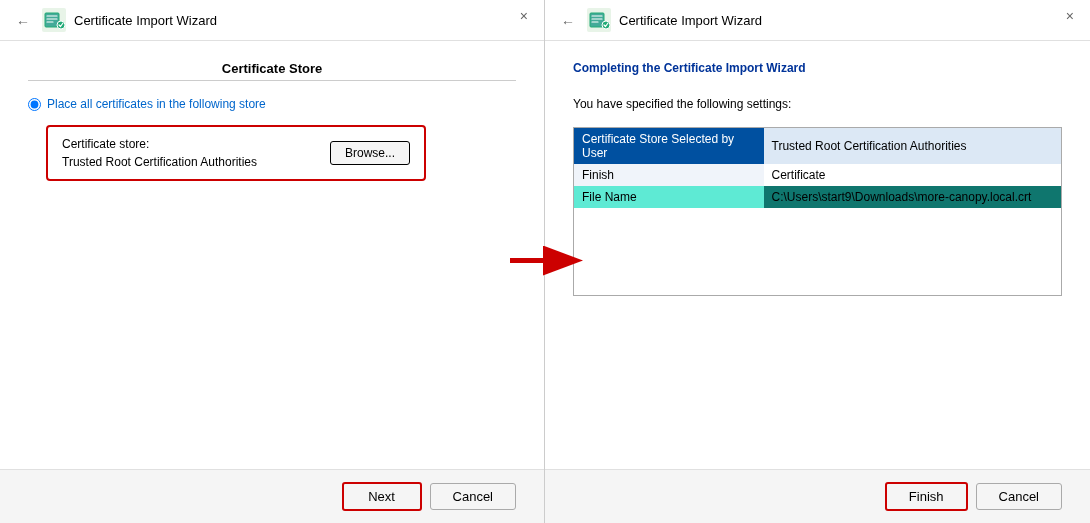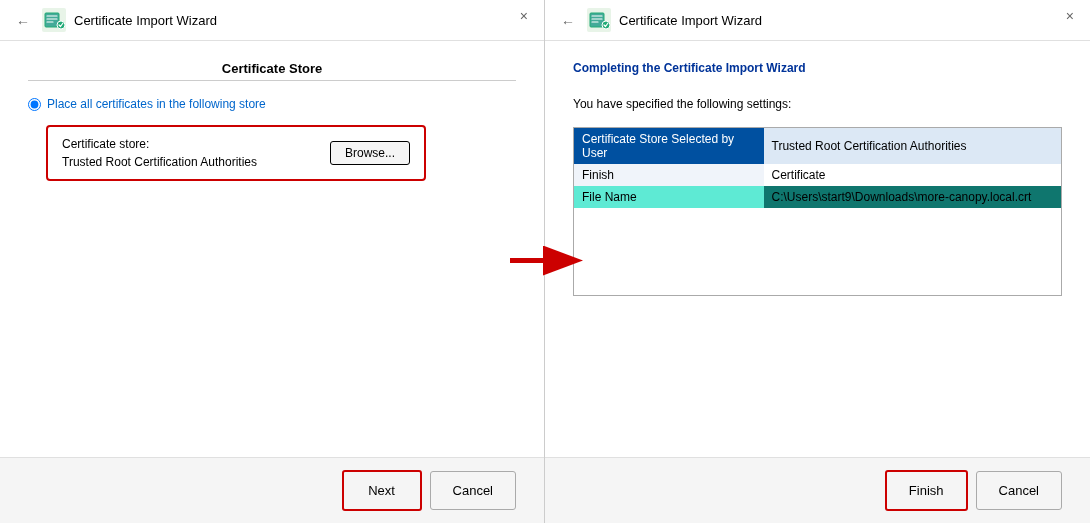--- a/index.html
+++ b/index.html
@@ -142,21 +142,21 @@
     .panel-footer {
       border-top: 1px solid #e0e0e0;
       padding: 12px 28px;
       display: flex;
       align-items: center;
       justify-content: flex-end;
       gap: 8px;
       background: #f5f5f5;
     }
     .btn {
-      padding: 11px 22px;
+      padding: 5px 22px;
       font-size: 13px;
       border: 1px solid #aaa;
       background: #f5f5f5;
       cursor: pointer;
       border-radius: 3px;
       min-width: 80px;
     }
     .btn-primary {
       border: 2px solid #cc0000;
       background: #f5f5f5;

